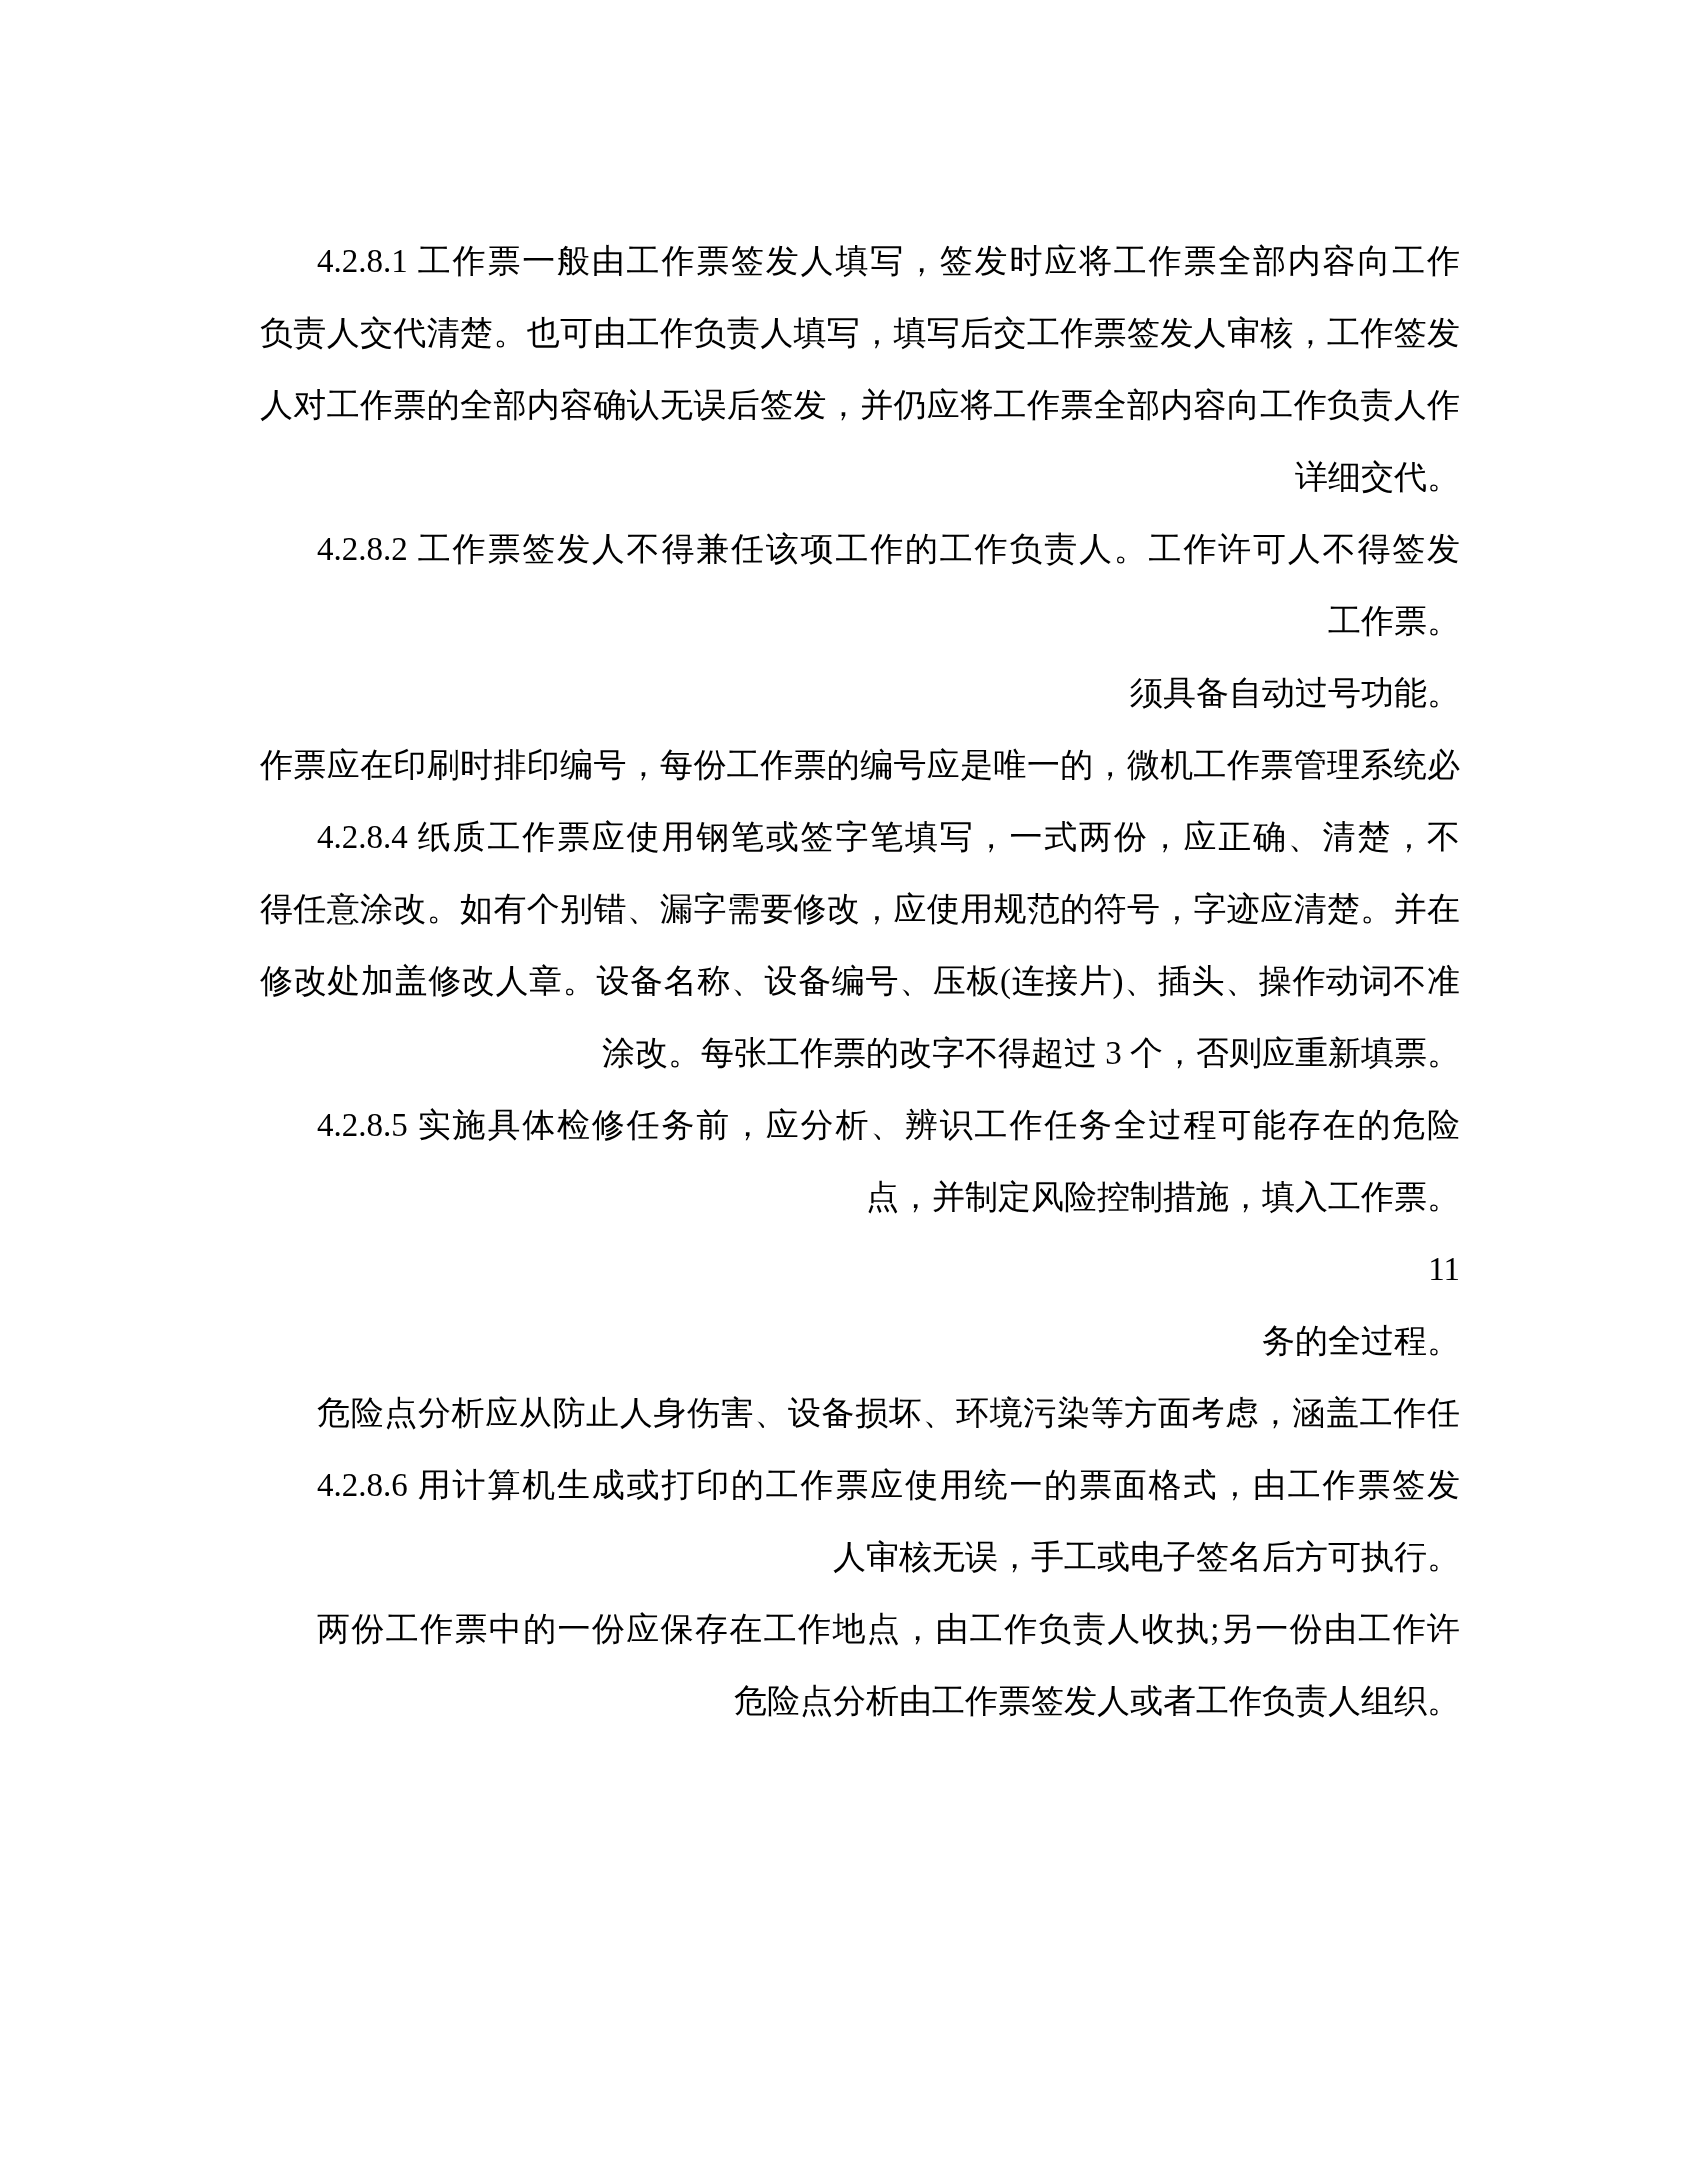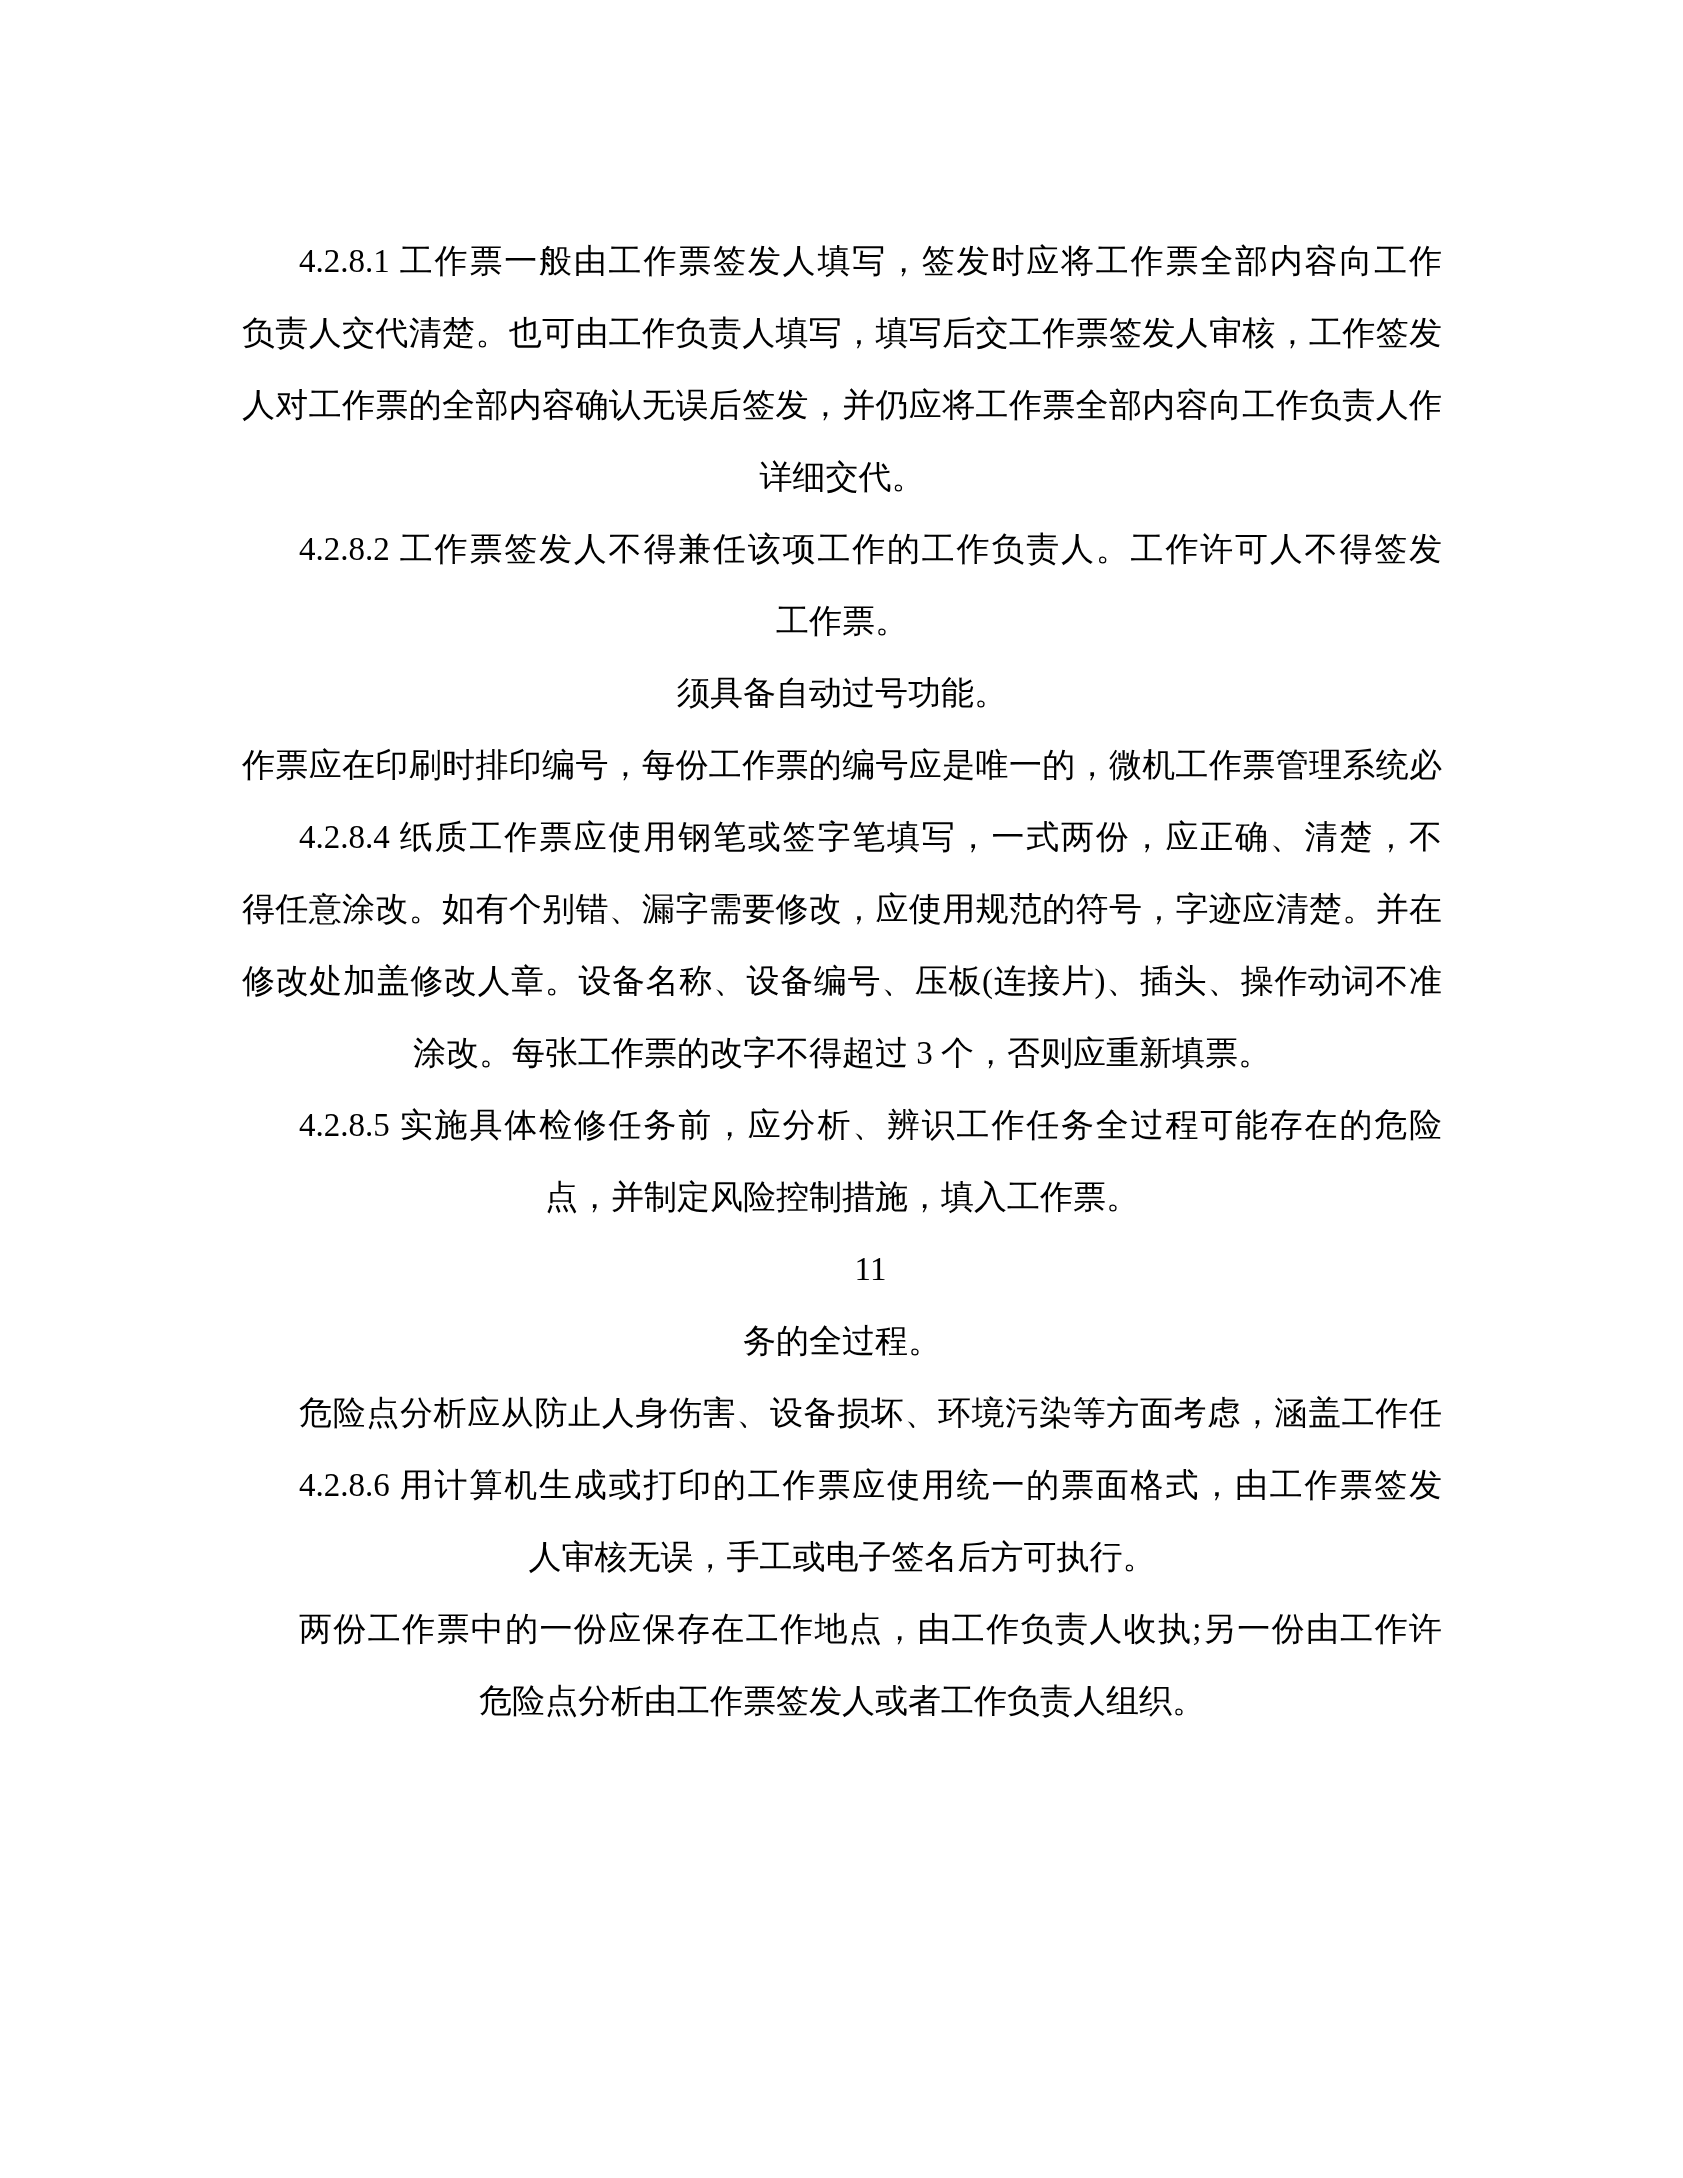--- a/index.html
+++ b/index.html
@@ -10,32 +10,32 @@
   .page {
     position: relative;
     width: 1683px;
     height: 2178px;
     background: #ffffff;
     overflow: hidden;
     font-family: "Liberation Serif", "DejaVu Serif", serif;
   }
   .text-block {
     position: absolute;
-    left: 242px;
+    left: 260px;
     top: 225px;
     width: 1200px;
     color: #000000;
   }
   .line {
     height: 72px;
     line-height: 72px;
     font-size: 33px;
     color: #000000;
     overflow: hidden;
-    text-align: center;
+    text-align: right;
   }
   .line.indent {
     padding-left: 57px;
   }
   .line.justify {
     text-align: justify;
     text-align-last: justify;
   }
 </style>
 </head>

